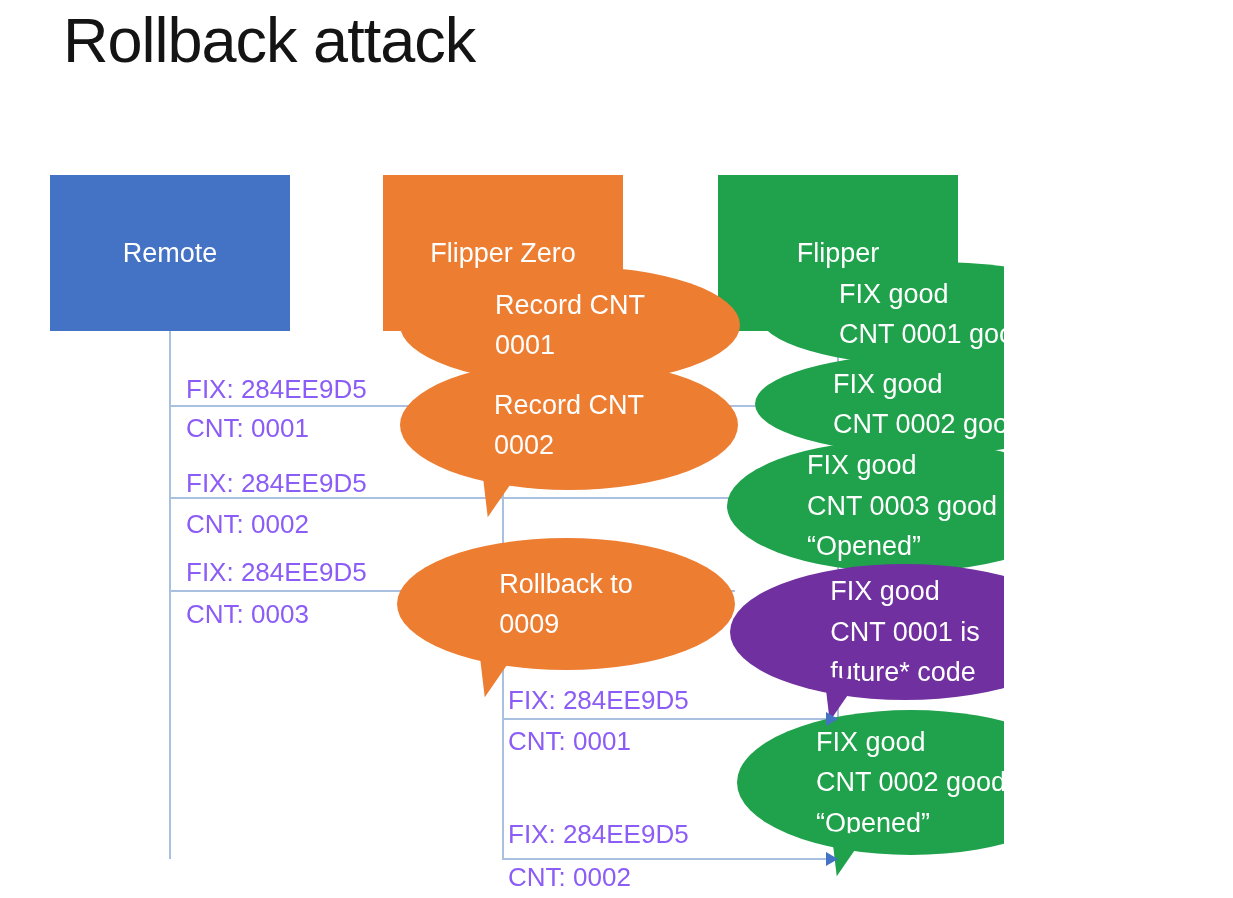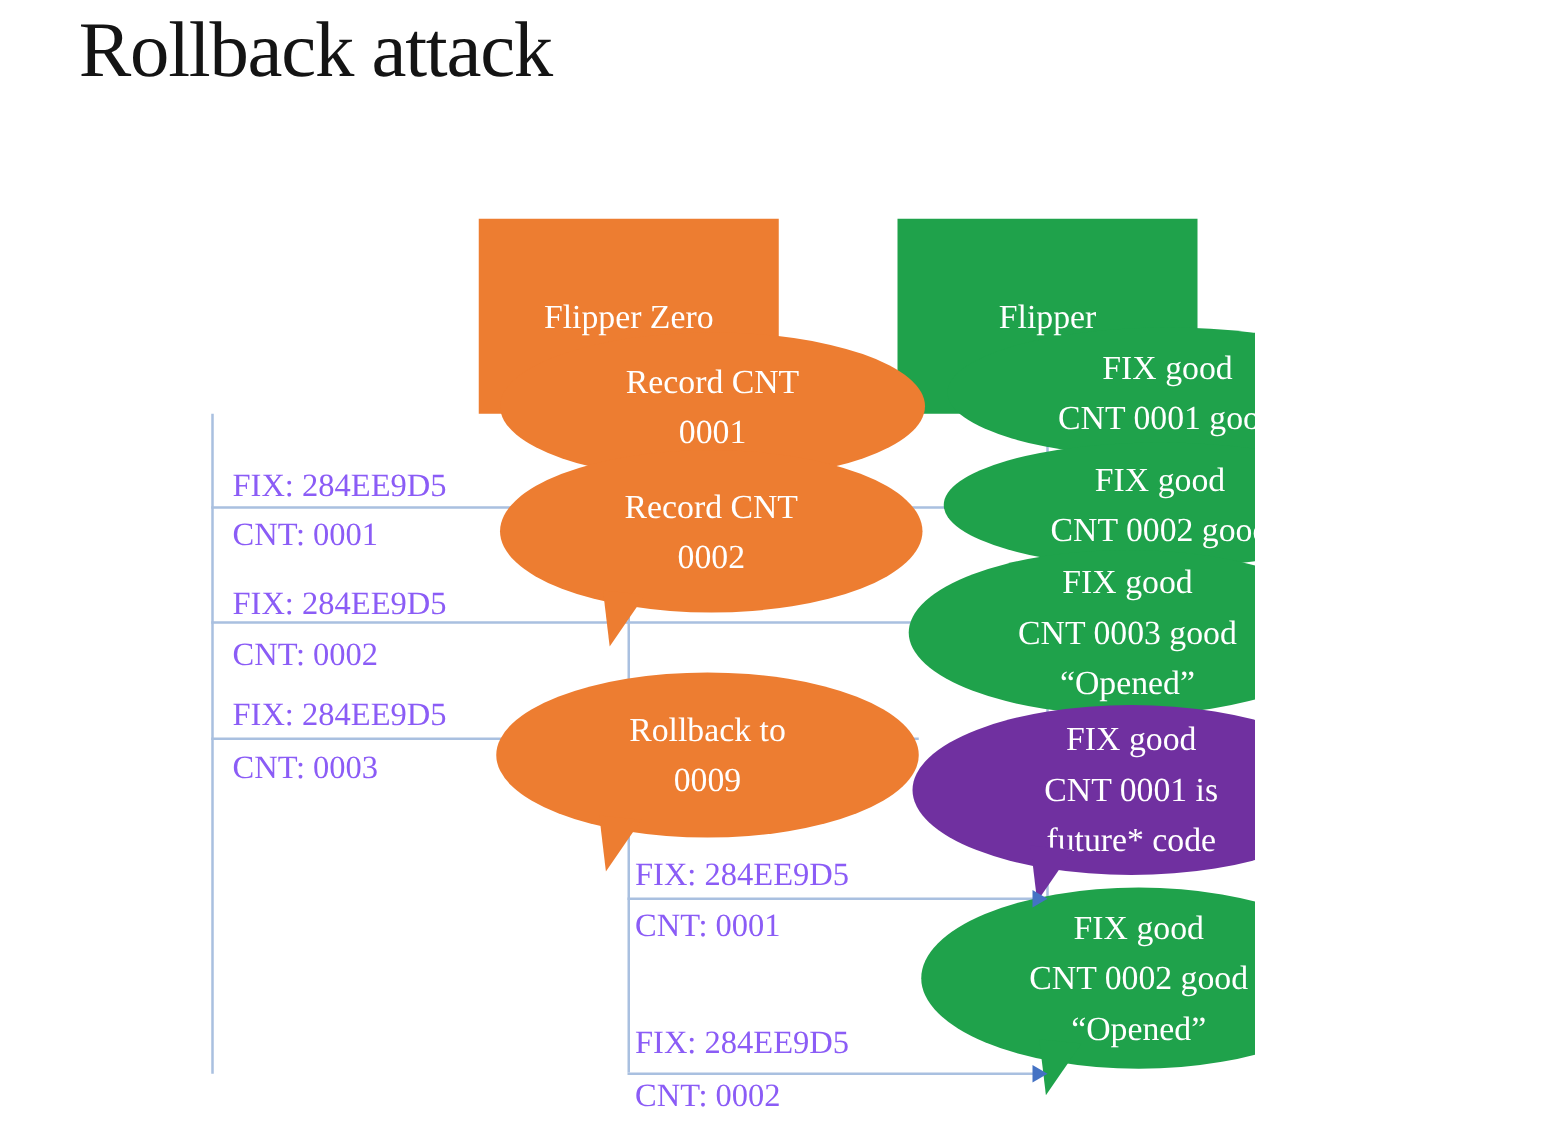--- a/index.html
+++ b/index.html
@@ -1,18 +1,18 @@
 <!DOCTYPE html>
 <html><head>
 <meta charset="utf-8">
 <style>
   html,body { margin:0; padding:0; background:#fff; }
   .slide {
     position:relative; width:1004px; height:898px; background:#ffffff;
-    font-family:Liberation Serif, serif; overflow:hidden;
+    font-family:Liberation Sans, sans-serif; overflow:hidden;
   }
   .title {
     position:absolute; left:63px; top:4px; margin:0;
     font-size:63px; font-weight:400; color:#141414; letter-spacing:-1px;
   }
   .actor {
     position:absolute; top:175px; width:240px; height:156px;
     display:flex; align-items:center; justify-content:center;
     color:#ffffff; font-size:27px;
   }
@@ -31,21 +31,21 @@
     border-top:7px solid transparent; border-bottom:7px solid transparent;
     border-left:12px solid #4472C4;
   }
   .msg-label {
     position:absolute; font-size:26px; color:#8b5cf6; z-index:3; white-space:nowrap;
   }
 
   .bubble {
     position:absolute; border-radius:50%; color:#ffffff; z-index:2;
     display:flex; align-items:center; justify-content:center;
-    text-align:center; font-size:27px; line-height:1.5; white-space:pre-line;
+    text-align:left; font-size:27px; line-height:1.5; white-space:pre-line;
   }
   .bubble.orange { background:#ED7D31; }
   .bubble.green  { background:#1FA24B; }
   .bubble.purple { background:#7030A0; }
 
   .tail-a::after, .tail-b::after {
     content:""; position:absolute; width:0; height:0;
     border-left:10px solid transparent; border-right:24px solid transparent;
     border-top:44px solid #000; transform:rotate(6deg);
   }
@@ -55,20 +55,23 @@
   .bubble.green::after  { border-top-color:#1FA24B; }
   .bubble.purple::after { border-top-color:#7030A0; }
 </style>
 </head>
 <body>
 
 <div class="slide">
 
   <h1 class="title">Rollback attack</h1>
 
+  <div class="actor remote">
+    <span>Remote</span>
+  </div>
   <div class="actor flipper">
     <span>Flipper Zero</span>
   </div>
   <div class="actor receiver">
     <span>Flipper</span>
   </div>
 
   <div class="lifeline ll-remote"></div>
   <div class="lifeline ll-flipper"></div>
   <div class="lifeline ll-receiver"></div>

